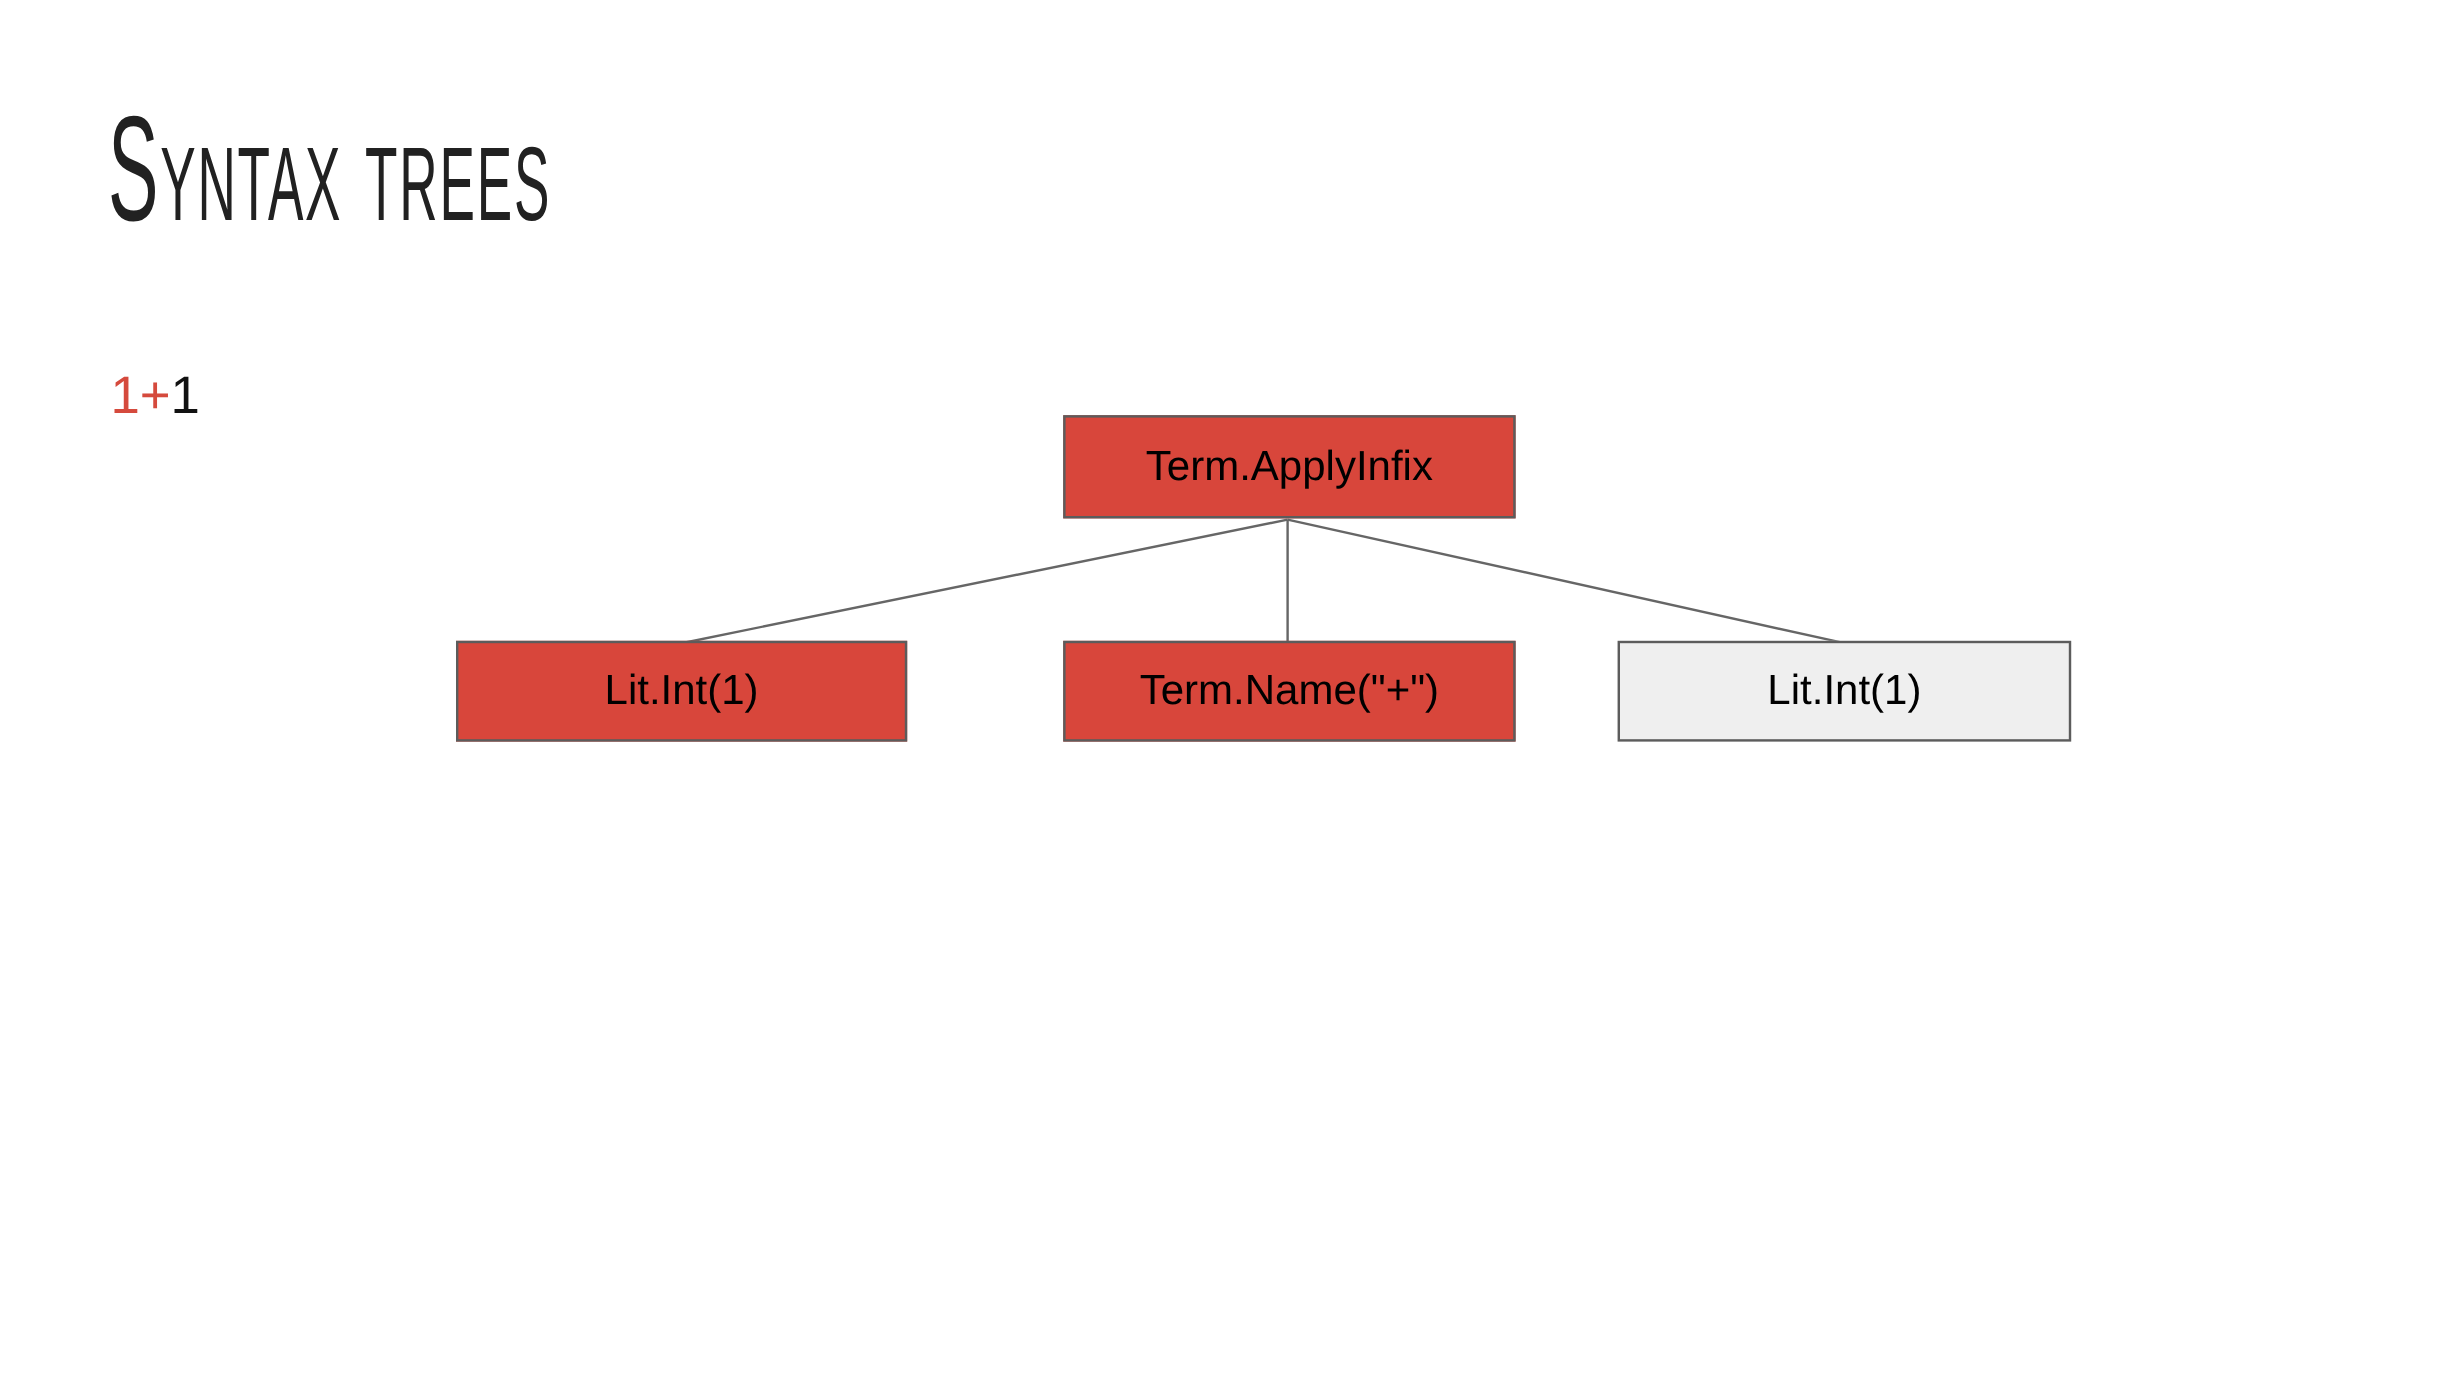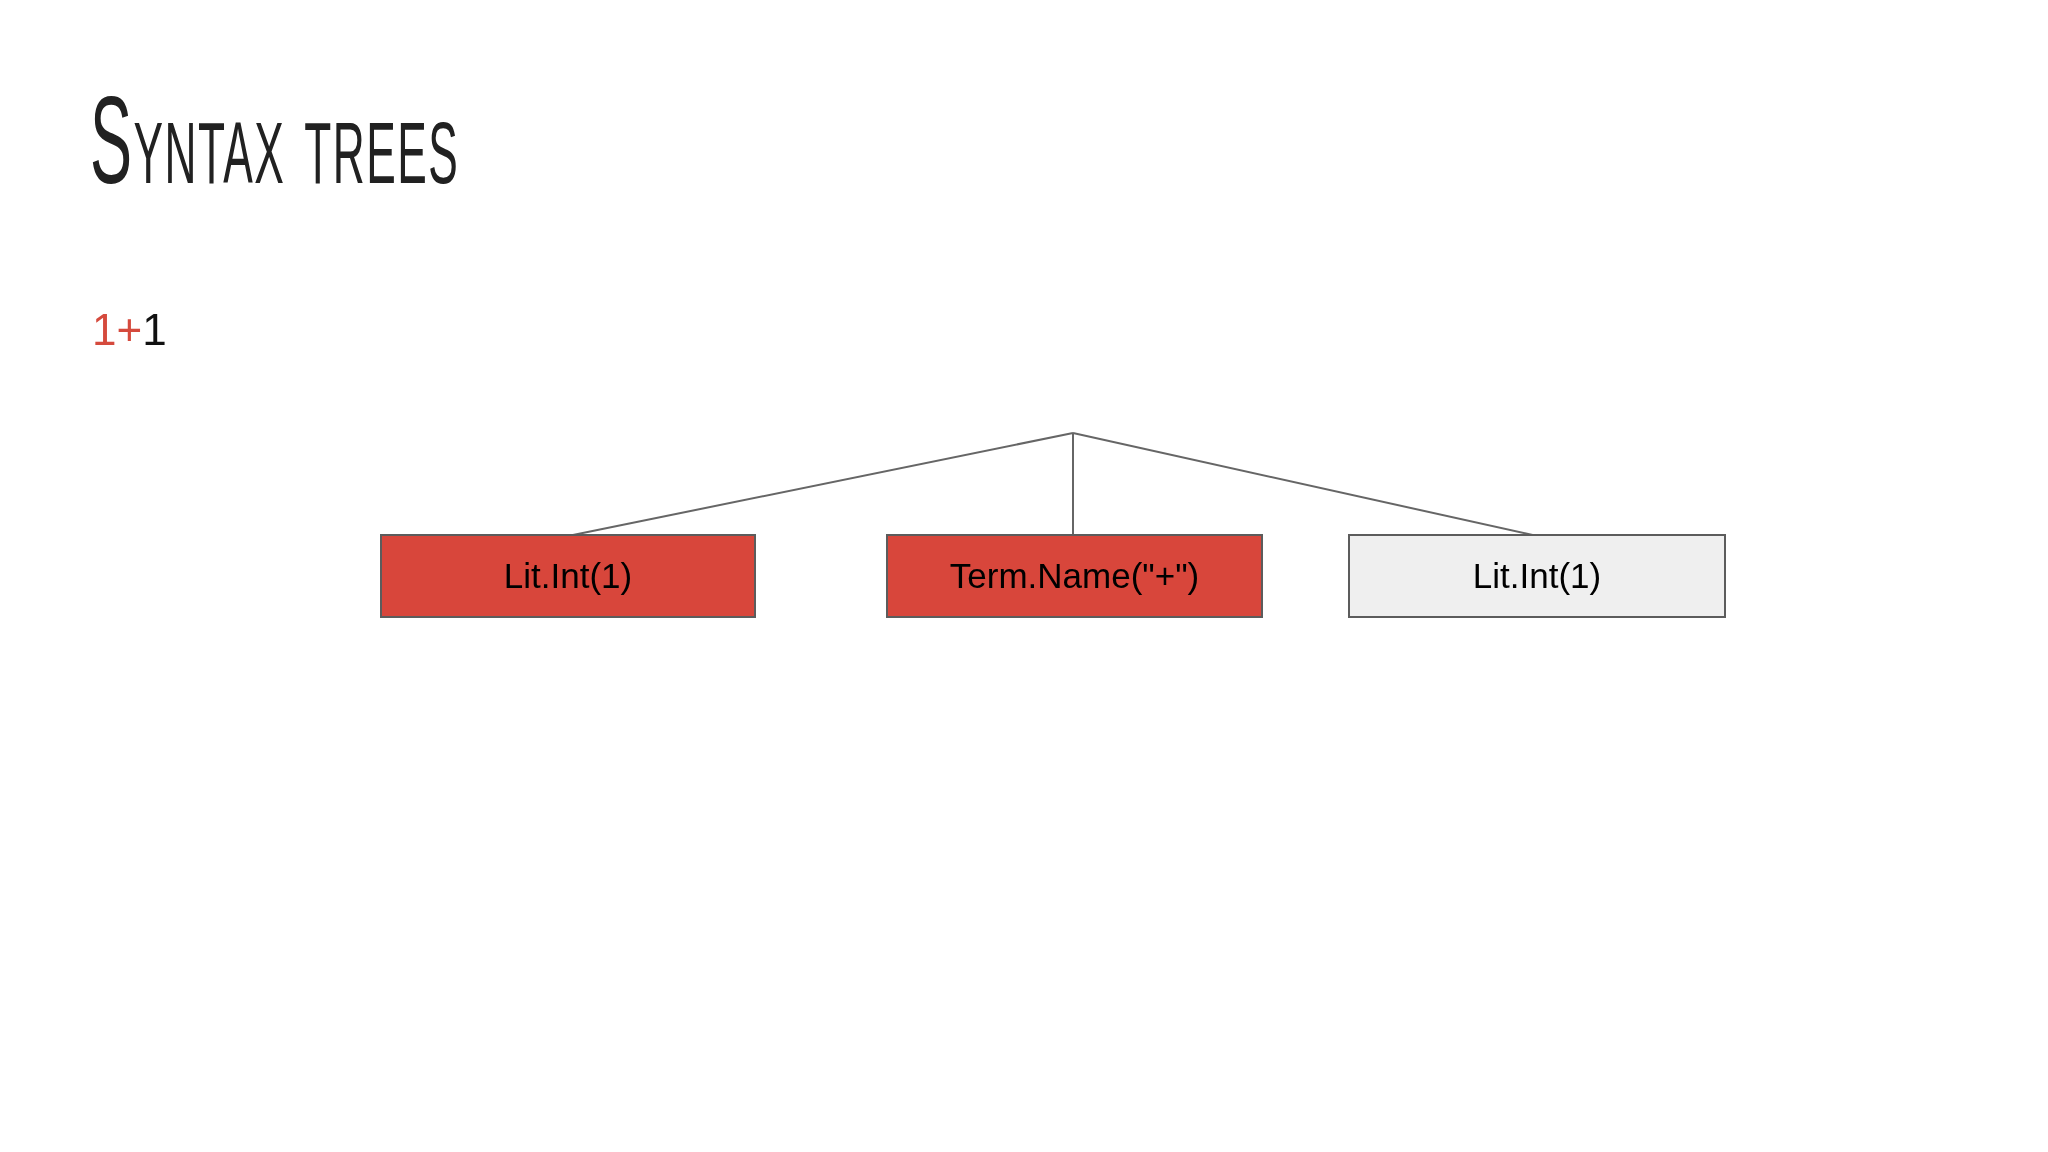--- a/index.html
+++ b/index.html
@@ -82,20 +82,21 @@
   <div class="expression">
     <span class="hl">1+</span><span class="rest">1</span>
   </div>
 
   <svg class="edges-svg" viewBox="0 0 2048 1152">
     <line x1="1073" y1="433" x2="568" y2="536" stroke="#666666" stroke-width="2"></line>
     <line x1="1073" y1="433" x2="1073" y2="536" stroke="#666666" stroke-width="2"></line>
     <line x1="1073" y1="433" x2="1537" y2="536" stroke="#666666" stroke-width="2"></line>
   </svg>
 
+  <div class="tree-node variant-red node-root">Term.ApplyInfix</div>
 
   <div class="tree-node variant-red node-child-0">Lit.Int(1)</div>
 
   <div class="tree-node variant-red node-child-1">Term.Name("+")</div>
 
   <div class="tree-node variant-gray node-child-2">Lit.Int(1)</div>
 
 </div>
 
 </body></html>

